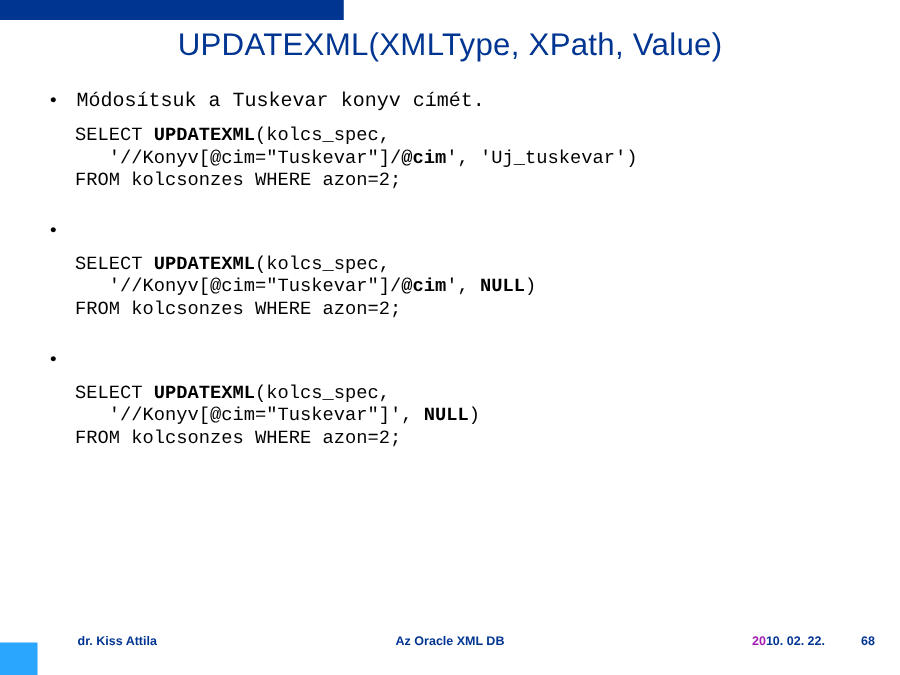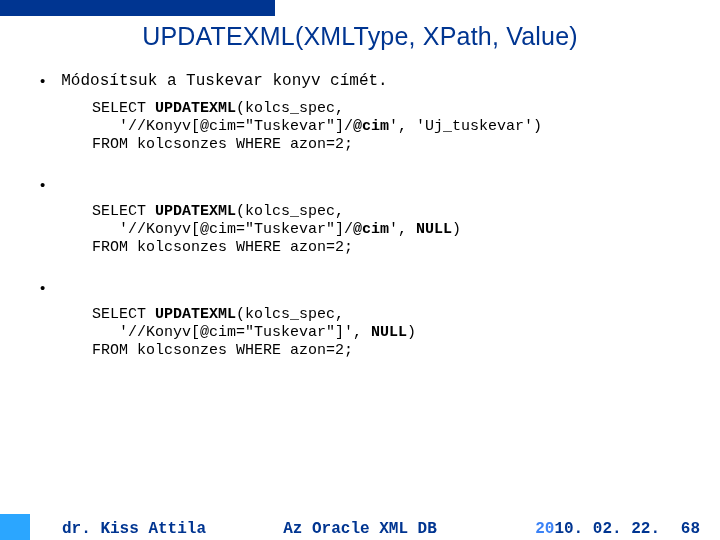--- a/index.html
+++ b/index.html
@@ -49,21 +49,21 @@
   }
   .para {
     font-size: 16px;
     font-family: Liberation Mono, monospace;
   }
   .code {
     font-family: "Courier New", Courier, monospace;
     font-size: 15px;
     line-height: 1.2;
     white-space: pre;
-    margin-left: 64px;
+    margin-left: 32px;
     margin-top: 2px;
     margin-bottom: 22px;
   }
   .code .b { font-weight: bold; }
   .footer {
     position: absolute;
     left: 0;
     right: 0;
     bottom: 0;
     height: 26px;
@@ -71,29 +71,28 @@
   .footer .blue {
     position: absolute;
     left: 0;
     bottom: 0;
     width: 30px;
     height: 26px;
     background: #2ba6ff;
   }
   .footer .text {
     position: absolute;
-    bottom: 2px;
-    font-size: 16px;
+    bottom: 21px;
+    font-size: 10px;
     font-weight: bold;
-    font-family: Liberation Mono, monospace;
   }
   .author { left: 62px; color: #003591; }
   .center { left: 0; right: 0; text-align: center; color: #003591; }
   .date { right: 60px; color: #003591; }
-  .date .y { color: #3b82f6; }
+  .date .y { color: #a21caf; }
   .page { right: 20px; color: #003591; }
 </style>
 </head>
 <body>
 
 <div class="topbar"></div>
 
 <div class="title">UPDATEXML(XMLType, XPath, Value)</div>
 
 <div class="content">

